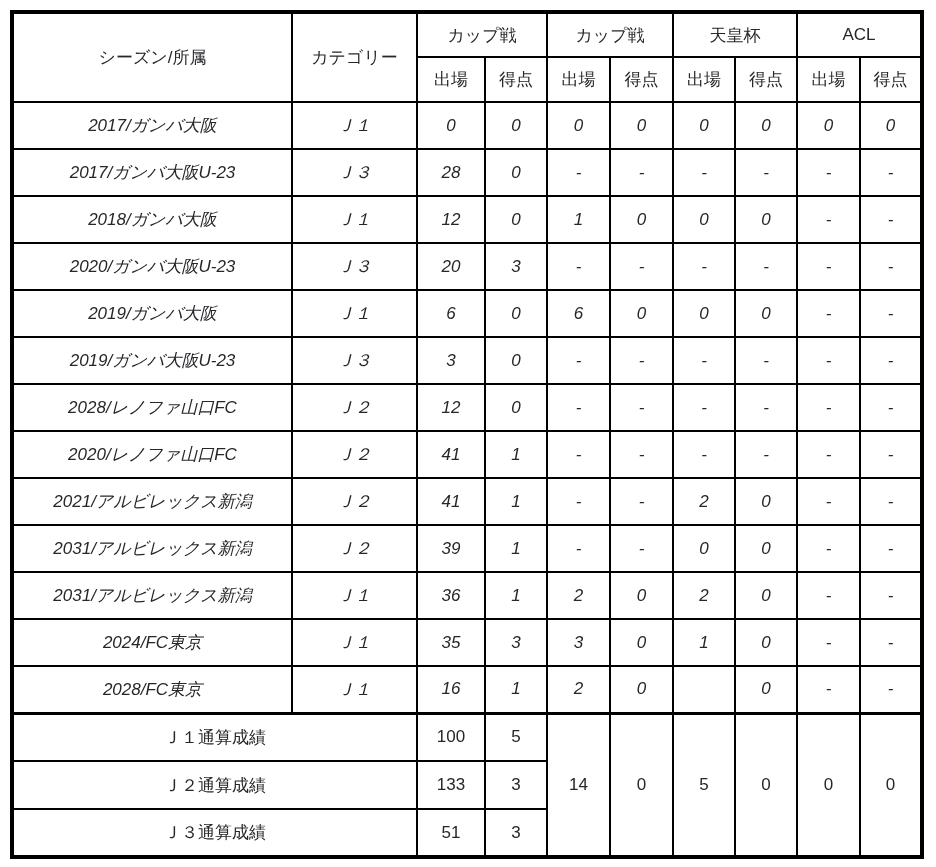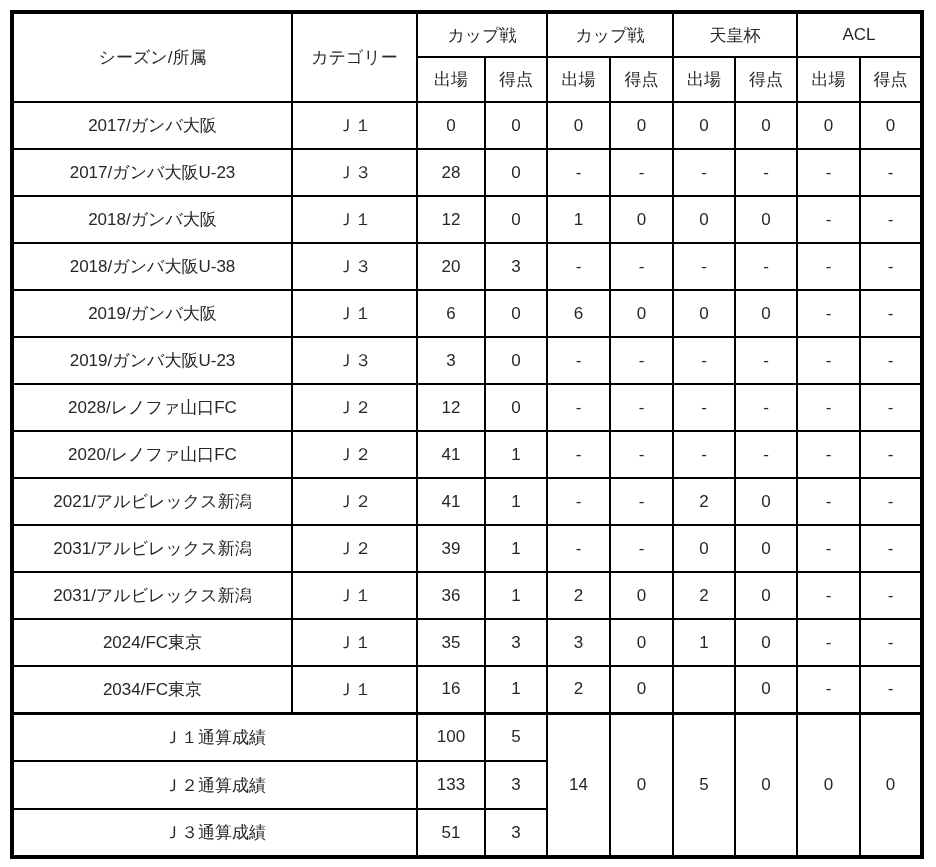--- a/index.html
+++ b/index.html
@@ -26,21 +26,21 @@
     text-align: center;
     vertical-align: middle;
     font-weight: 400;
     font-size: 17px;
     padding: 0;
     overflow: hidden;
     white-space: nowrap;
   }
   thead tr.group-row    { height: 45px; }
   thead tr.sub-row      { height: 45px; }
-  tbody tr.data-row     { height: 47px; }
+  tbody tr.data-row     { height: 47px; font-style: italic; }
   tfoot tr.total-row    { height: 48px; }
 
   
   .thin-right { border-right-width: 1px; }
   .thin-left  { border-left-width: 1px; }
   
   .thick-left { border-left-width: 4px; }
   
   .head-bottom { border-bottom-width: 3px; }
   
@@ -115,21 +115,21 @@
         <td class="thick-left">12</td>
         <td>0</td>
         <td>1</td>
         <td>0</td>
         <td>0</td>
         <td>0</td>
         <td>-</td>
         <td>-</td>
       </tr>
       <tr class="data-row">
-        <td class="thin-right">2018/ガンバ大阪U-38</td>
+        <td class="thin-right">2020/ガンバ大阪U-23</td>
         <td class="thin-left">Ｊ３</td>
         <td class="thick-left">20</td>
         <td>3</td>
         <td>-</td>
         <td>-</td>
         <td>-</td>
         <td>-</td>
         <td>-</td>
         <td>-</td>
       </tr>
@@ -223,21 +223,21 @@
         <td class="thick-left">35</td>
         <td>3</td>
         <td>3</td>
         <td>0</td>
         <td>1</td>
         <td>0</td>
         <td>-</td>
         <td>-</td>
       </tr>
       <tr class="data-row">
-        <td class="thin-right">2034/FC東京</td>
+        <td class="thin-right">2028/FC東京</td>
         <td class="thin-left">Ｊ１</td>
         <td class="thick-left">16</td>
         <td>1</td>
         <td>2</td>
         <td>0</td>
         <td></td>
         <td>0</td>
         <td>-</td>
         <td>-</td>
       </tr>

